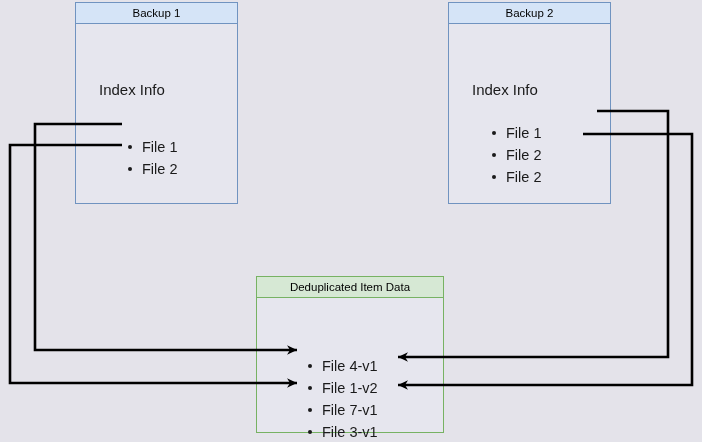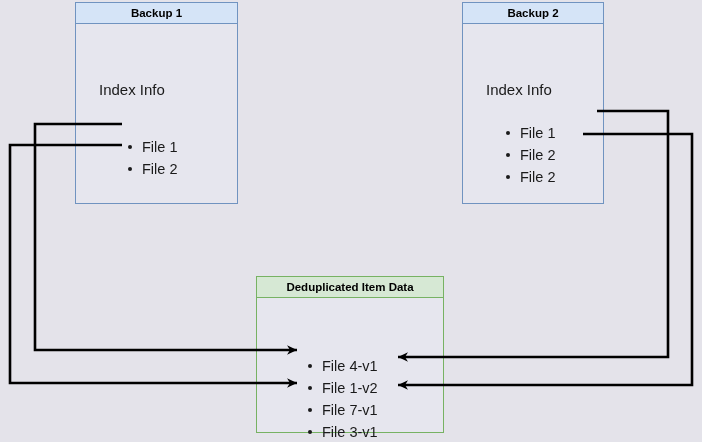--- a/index.html
+++ b/index.html
@@ -37,21 +37,21 @@
     box-sizing: border-box;
     z-index: 2;
   }
   .node .hdr {
     box-sizing: border-box;
     width: 100%;
     height: 22px;
     line-height: 21px;
     text-align: center;
     font-size: 11.5px;
-    font-weight: bold;
+    font-weight: normal;
     color: #000000;
   }
   .node .body {
     box-sizing: border-box;
     width: 100%;
     position: relative;
   }
   
   .node.blue .hdr {
     background: #d5e4f7;
@@ -102,21 +102,21 @@
     height: 4px;
     border-radius: 50%;
     background: #1a1a1a;
   }
   
   #backup1 { left: 75px; top: 2px; width: 163px; }
   #backup1 .body { height: 180px; }
   #backup1 .index-label { left: 23px; top: 57px; }
   #backup1 ul.filelist { left: 51px; top: 112px; }
 
-  #backup2 { left: 462px; top: 2px; width: 142px; }
+  #backup2 { left: 448px; top: 2px; width: 163px; }
   #backup2 .body { height: 180px; }
   #backup2 .index-label { left: 23px; top: 57px; }
   #backup2 ul.filelist { left: 42px; top: 98px; }
 
   #dedup { left: 256px; top: 276px; width: 188px; }
   #dedup .body { height: 135px; }
   #dedup ul.filelist { left: 50px; top: 57px; }
 </style>
 </head>
 <body>

